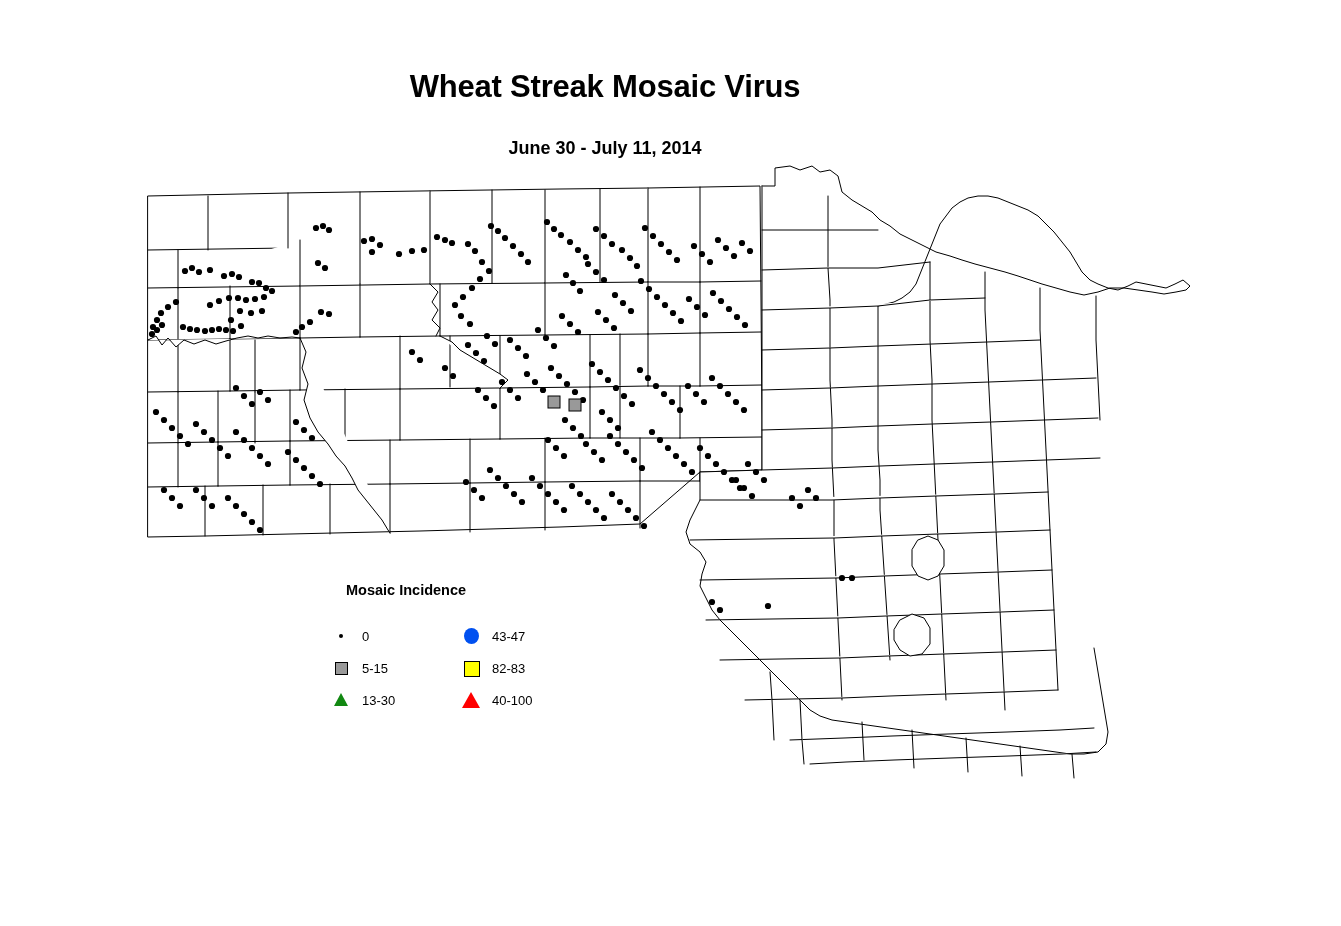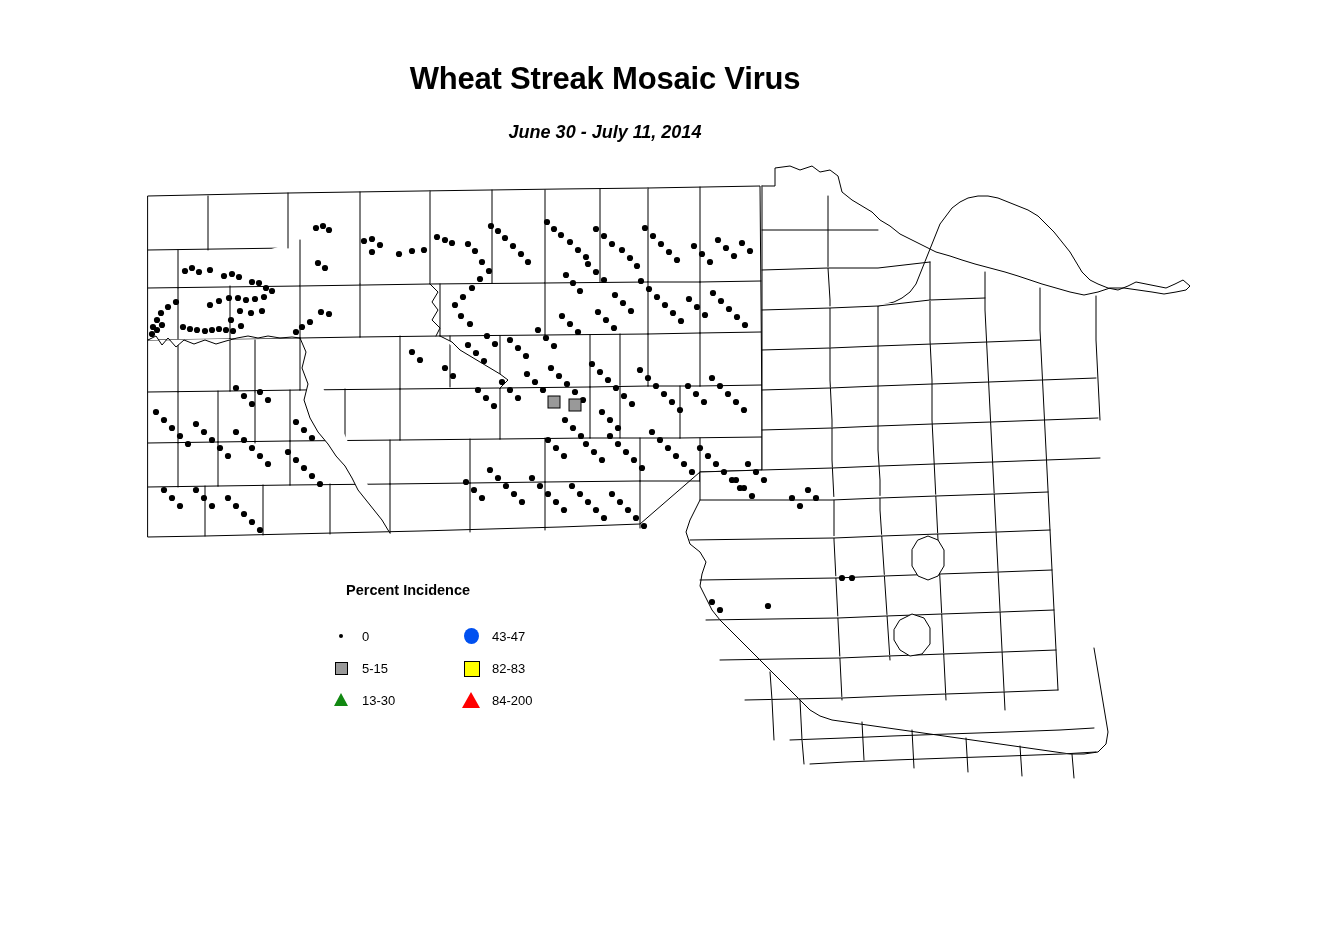--- a/index.html
+++ b/index.html
@@ -24,28 +24,27 @@
     top: 58px;
     left: 0;
     width: 1210px;
     text-align: center;
   }
   #map-title {
     font-size: 31px;
     font-weight: bold;
     letter-spacing: -0.2px;
     line-height: 1.1;
-    margin: 4px;
+    margin: 12px;
   }
   #map-subtitle {
     font-size: 18px;
     font-weight: bold;
     margin: 0;
     padding-top: 22px;
-    font-style: italic;
   }
   #map-area {
     position: absolute;
     left: 0;
     top: 0;
     width: 1341px;
     height: 926px;
   }
   #map-svg {
     display: block;
@@ -579,21 +578,21 @@
           <circle cx="752" cy="496" r="3.1" class="pt-zero"></circle>
         </g>
       <g id="gray-points">
           <rect x="548" y="396" width="12" height="12" class="pt-gray"></rect>
           <rect x="569" y="399" width="12" height="12" class="pt-gray"></rect>
         </g>
     </svg>
   </div>
 
   <div id="legend">
-    <div id="legend-title">Percent Incidence</div>
+    <div id="legend-title">Mosaic Incidence</div>
 
     <div class="legend-col" id="legend-col-left">
       <div class="legend-row">
         <span class="legend-swatch">
             <i class="sym sym-dot"></i>
           </span>
         <span class="legend-label">0</span>
       </div>
       <div class="legend-row">
         <span class="legend-swatch">
@@ -619,18 +618,18 @@
       <div class="legend-row">
         <span class="legend-swatch">
             <i class="sym sym-square yellow"></i>
           </span>
         <span class="legend-label">82-83</span>
       </div>
       <div class="legend-row">
         <span class="legend-swatch">
             <i class="sym sym-tri red"></i>
           </span>
-        <span class="legend-label">84-200</span>
+        <span class="legend-label">40-100</span>
       </div>
     </div>
   </div>
 
 </div>
 
 </body></html>

